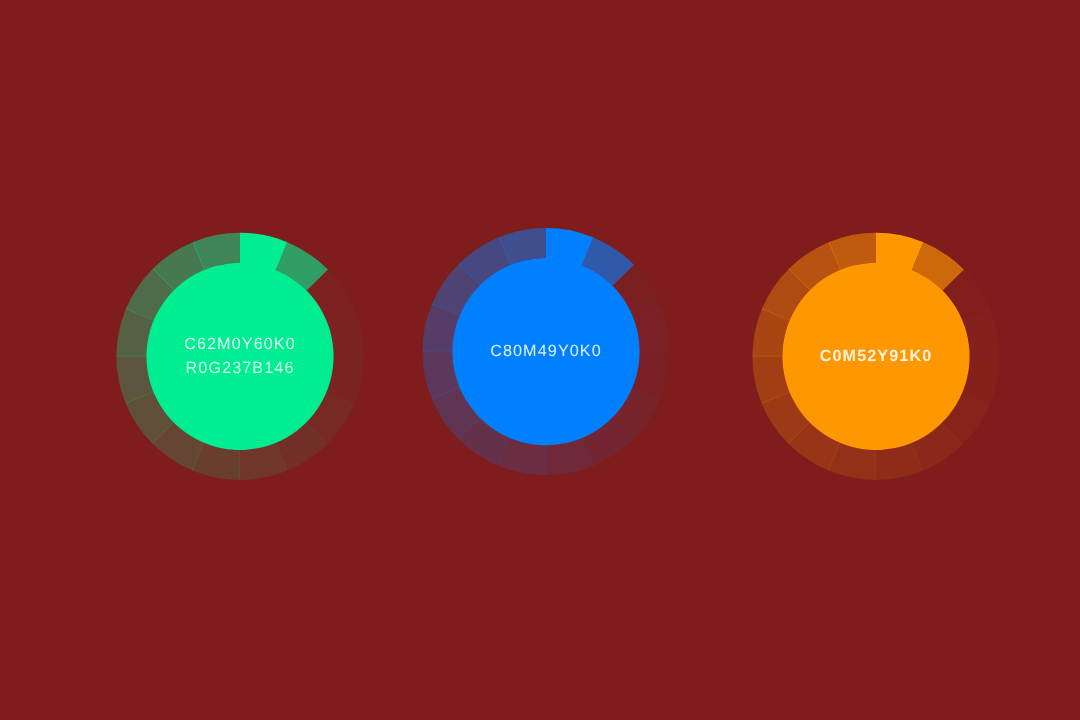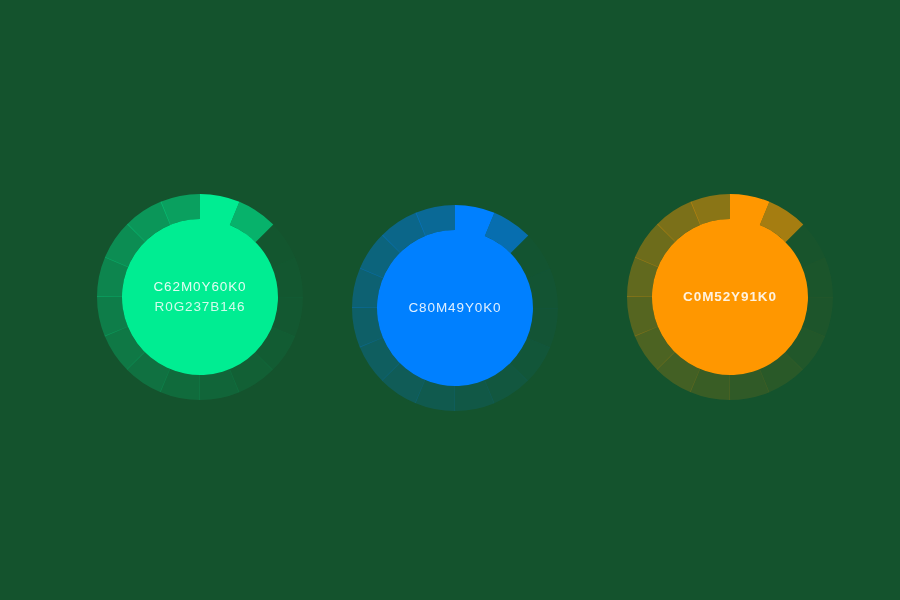--- a/index.html
+++ b/index.html
@@ -55,21 +55,21 @@
     color: rgba(255,255,255,0.88);
     white-space: nowrap;
   }
   .label-line.line-rgb {
     color: rgba(255,255,255,0.82);
   }
 </style>
 </head>
 <body style="width: 900px; height: 600px; background: rgb(244, 244, 244);">
 
-<div id="stage" style="width: 900px; height: 600px; background: #14532d;">
+<div id="stage" style="width: 900px; height: 600px; background: #7f1d1d;">
     <div class="swatch" style="left: 200px; top: 297px;">
       <svg viewBox="0 0 206 206">
         <g>
           <path d="M142.42,7.84 A103,103 0 0 1 176.28,30.61 L158.49,48.18 A78,78 0 0 0 132.85,30.94 Z" fill="#00ED92" fill-opacity="0.62"></path>
           <path d="M175.83,30.17 A103,103 0 0 1 198.40,64.17 L175.24,73.59 A78,78 0 0 0 158.15,47.85 Z" fill="#00ED92" fill-opacity="0.02"></path>
           <path d="M198.16,63.58 A103,103 0 0 1 206.00,103.63 L181.00,103.48 A78,78 0 0 0 175.06,73.15 Z" fill="#00ED92" fill-opacity="0.03"></path>
           <path d="M206.00,103.00 A103,103 0 0 1 197.92,143.00 L174.88,133.29 A78,78 0 0 0 181.00,103.00 Z" fill="#00ED92" fill-opacity="0.04"></path>
           <path d="M198.16,142.42 A103,103 0 0 1 175.39,176.28 L157.82,158.49 A78,78 0 0 0 175.06,132.85 Z" fill="#00ED92" fill-opacity="0.06"></path>
           <path d="M175.83,175.83 A103,103 0 0 1 141.83,198.40 L132.41,175.24 A78,78 0 0 0 158.15,158.15 Z" fill="#00ED92" fill-opacity="0.09"></path>
           <path d="M142.42,198.16 A103,103 0 0 1 102.37,206.00 L102.52,181.00 A78,78 0 0 0 132.85,175.06 Z" fill="#00ED92" fill-opacity="0.12"></path>
@@ -82,21 +82,21 @@
           <path d="M30.17,30.17 A103,103 0 0 1 64.17,7.60 L73.59,30.76 A78,78 0 0 0 47.85,47.85 Z" fill="#00ED92" fill-opacity="0.44"></path>
           <path d="M63.58,7.84 A103,103 0 0 1 103.63,0.00 L103.48,25.00 A78,78 0 0 0 73.15,30.94 Z" fill="#00ED92" fill-opacity="0.5"></path>
         </g>
         <path d="M103.00,25.00 L103.00,0.00 A103,103 0 0 1 142.42,7.84 L132.85,30.94 A78,78 0 1 1 103.00,25.00 Z" fill="#00ED92"></path>
       </svg>
       <div class="swatch-label">
         <span class="label-line line-cmyk">C62M0Y60K0</span>
         <span class="label-line line-rgb">R0G237B146</span>
       </div>
     </div>
-    <div class="swatch" style="left: 455px; top: 308px;">
+    <div class="swatch" style="left: 455px; top: 293px;">
       <svg viewBox="0 0 206 206">
         <g>
           <path d="M142.42,7.84 A103,103 0 0 1 176.28,30.61 L158.49,48.18 A78,78 0 0 0 132.85,30.94 Z" fill="#0080FF" fill-opacity="0.62"></path>
           <path d="M175.83,30.17 A103,103 0 0 1 198.40,64.17 L175.24,73.59 A78,78 0 0 0 158.15,47.85 Z" fill="#0080FF" fill-opacity="0.02"></path>
           <path d="M198.16,63.58 A103,103 0 0 1 206.00,103.63 L181.00,103.48 A78,78 0 0 0 175.06,73.15 Z" fill="#0080FF" fill-opacity="0.03"></path>
           <path d="M206.00,103.00 A103,103 0 0 1 197.92,143.00 L174.88,133.29 A78,78 0 0 0 181.00,103.00 Z" fill="#0080FF" fill-opacity="0.04"></path>
           <path d="M198.16,142.42 A103,103 0 0 1 175.39,176.28 L157.82,158.49 A78,78 0 0 0 175.06,132.85 Z" fill="#0080FF" fill-opacity="0.06"></path>
           <path d="M175.83,175.83 A103,103 0 0 1 141.83,198.40 L132.41,175.24 A78,78 0 0 0 158.15,158.15 Z" fill="#0080FF" fill-opacity="0.09"></path>
           <path d="M142.42,198.16 A103,103 0 0 1 102.37,206.00 L102.52,181.00 A78,78 0 0 0 132.85,175.06 Z" fill="#0080FF" fill-opacity="0.12"></path>
           <path d="M103.00,206.00 A103,103 0 0 1 63.00,197.92 L72.71,174.88 A78,78 0 0 0 103.00,181.00 Z" fill="#0080FF" fill-opacity="0.16"></path>

